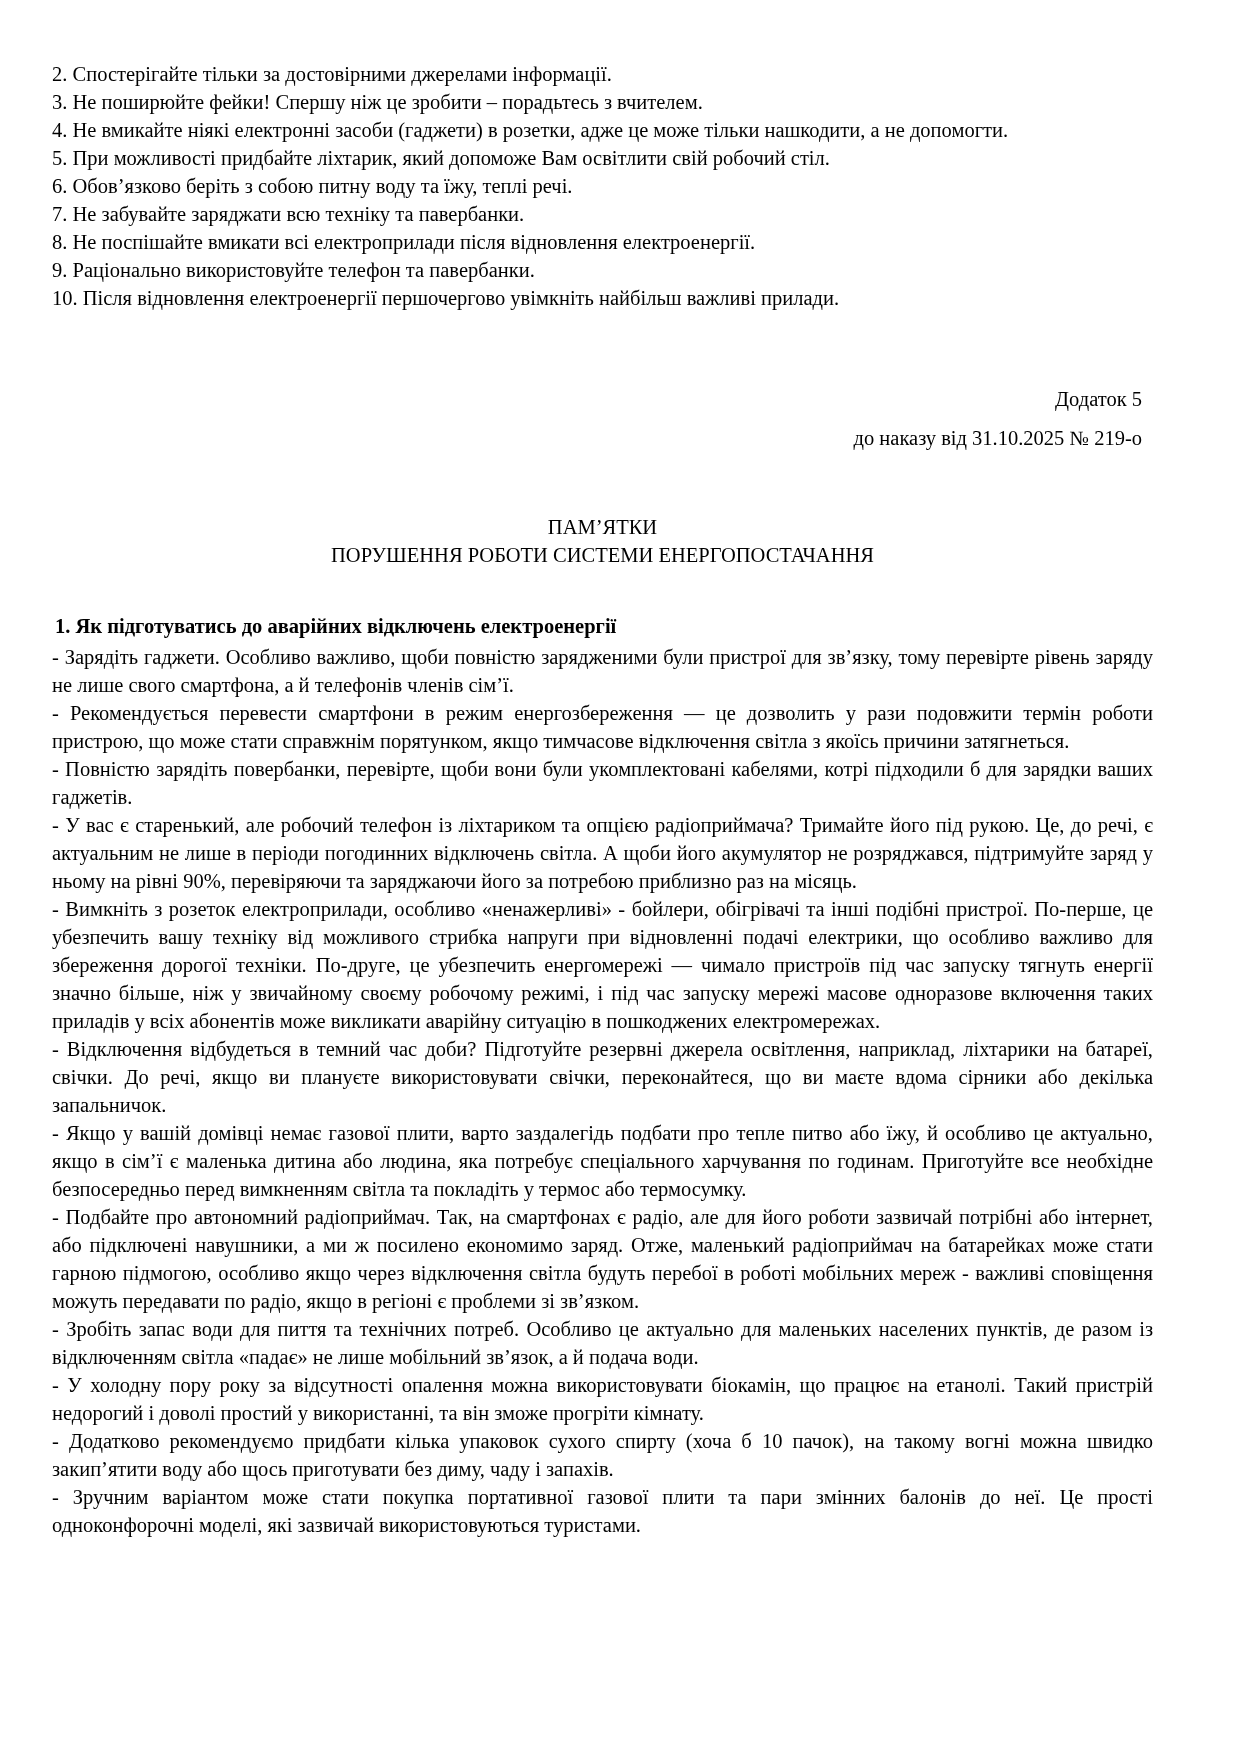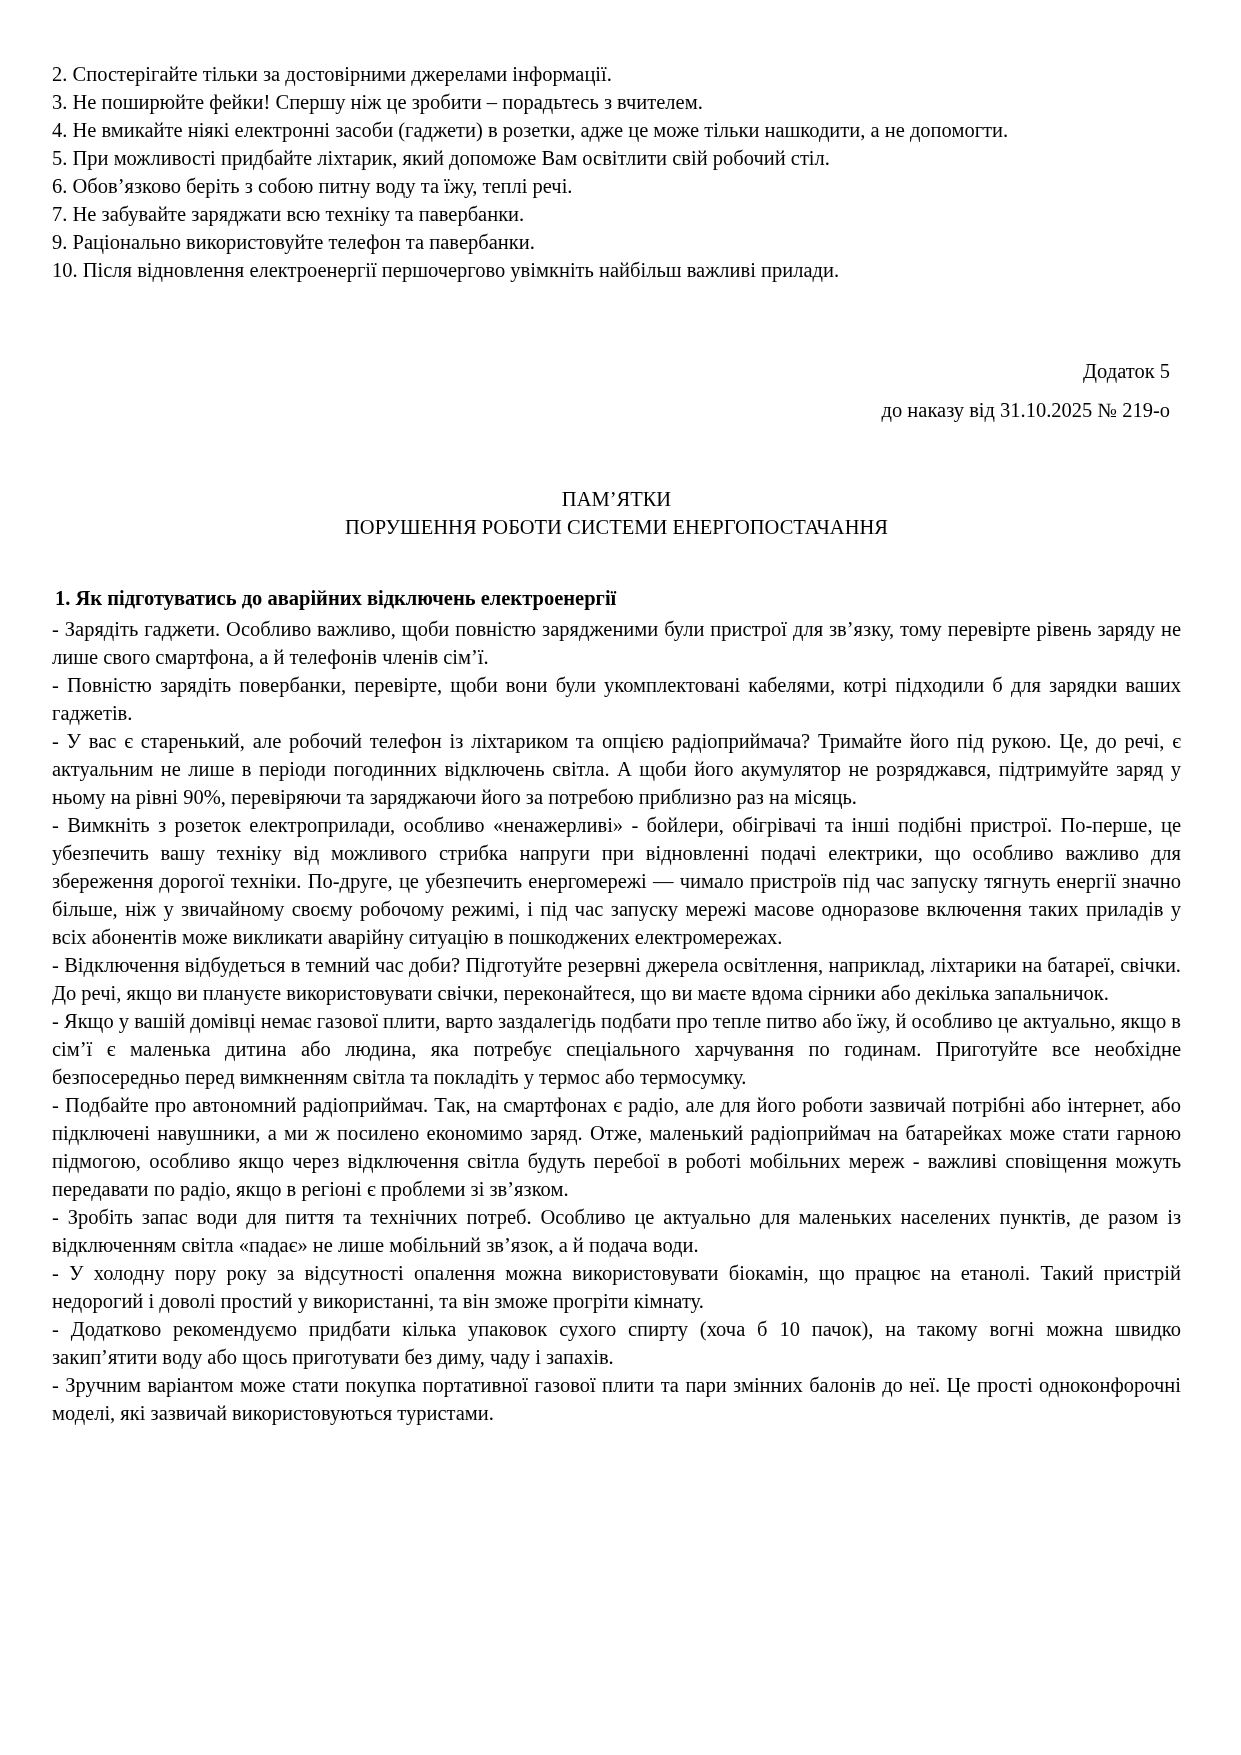--- a/index.html
+++ b/index.html
@@ -6,21 +6,21 @@
     margin: 0;
     padding: 0;
     background: #ffffff;
   }
   .page {
     position: relative;
     width: 1241px;
     height: 1755px;
     background: #ffffff;
     box-sizing: border-box;
-    padding: 60px 60px 40px 52px;
+    padding: 60px 88px 40px 52px;
     font-family: "Liberation Serif", "DejaVu Serif", serif;
     font-size: 20.5px;
     line-height: 28px;
     color: #000000;
     overflow: hidden;
   }
   .toplist p {
     margin: 0;
     text-align: left;
   }
@@ -51,20 +51,21 @@
 
 <div class="page">
 
   <div class="toplist">
     <p>2. Спостерігайте тільки за достовірними джерелами інформації.</p>
     <p>3. Не поширюйте фейки! Спершу ніж це зробити – порадьтесь з вчителем.</p>
     <p>4. Не вмикайте ніякі електронні засоби (гаджети) в розетки, адже це може тільки нашкодити, а не допомогти.</p>
     <p>5. При можливості придбайте ліхтарик, який допоможе Вам освітлити свій робочий стіл.</p>
     <p>6. Обов’язково беріть з собою питну воду та їжу, теплі речі.</p>
     <p>7. Не забувайте заряджати всю техніку та павербанки.</p>
+    <p>8. Не поспішайте вмикати всі електроприлади після відновлення електроенергії.</p>
     <p>9. Раціонально використовуйте телефон та павербанки.</p>
     <p>10. Після відновлення електроенергії першочергово увімкніть найбільш важливі прилади.</p>
   </div>
 
   <div class="spacer-lg"></div>
 
   <div class="annex">
     <p>Додаток 5</p>
     <p>до наказу від 31.10.2025 № 219-о</p>
   </div>
@@ -74,20 +75,21 @@
   <div class="doc-title">
     <p>ПАМ’ЯТКИ</p>
     <p>ПОРУШЕННЯ РОБОТИ СИСТЕМИ ЕНЕРГОПОСТАЧАННЯ</p>
   </div>
 
   <div class="spacer-sm"></div>
 
   <p class="section-heading">1. Як підготуватись до аварійних відключень електроенергії</p>
 
   <p class="para">- Зарядіть гаджети. Особливо важливо, щоби повністю зарядженими були пристрої для зв’язку, тому перевірте рівень заряду не лише свого смартфона, а й телефонів членів сім’ї.</p>
+  <p class="para">- Рекомендується перевести смартфони в режим енергозбереження — це дозволить у рази подовжити термін роботи пристрою, що може стати справжнім порятунком, якщо тимчасове відключення світла з якоїсь причини затягнеться.</p>
   <p class="para">- Повністю зарядіть повербанки, перевірте, щоби вони були укомплектовані кабелями, котрі підходили б для зарядки ваших гаджетів.</p>
   <p class="para">- У вас є старенький, але робочий телефон із ліхтариком та опцією радіоприймача? Тримайте його під рукою. Це, до речі, є актуальним не лише в періоди погодинних відключень світла. А щоби його акумулятор не розряджався, підтримуйте заряд у ньому на рівні 90%, перевіряючи та заряджаючи його за потребою приблизно раз на місяць.</p>
   <p class="para">- Вимкніть з розеток електроприлади, особливо «ненажерливі» - бойлери, обігрівачі та інші подібні пристрої. По-перше, це убезпечить вашу техніку від можливого стрибка напруги при відновленні подачі електрики, що особливо важливо для збереження дорогої техніки. По-друге, це убезпечить енергомережі — чимало пристроїв під час запуску тягнуть енергії значно більше, ніж у звичайному своєму робочому режимі, і під час запуску мережі масове одноразове включення таких приладів у всіх абонентів може викликати аварійну ситуацію в пошкоджених електромережах.</p>
   <p class="para">- Відключення відбудеться в темний час доби? Підготуйте резервні джерела освітлення, наприклад, ліхтарики на батареї, свічки. До речі, якщо ви плануєте використовувати свічки, переконайтеся, що ви маєте вдома сірники або декілька запальничок.</p>
   <p class="para">- Якщо у вашій домівці немає газової плити, варто заздалегідь подбати про тепле питво або їжу, й особливо це актуально, якщо в сім’ї є маленька дитина або людина, яка потребує спеціального харчування по годинам. Приготуйте все необхідне безпосередньо перед вимкненням світла та покладіть у термос або термосумку.</p>
   <p class="para">- Подбайте про автономний радіоприймач. Так, на смартфонах є радіо, але для його роботи зазвичай потрібні або інтернет, або підключені навушники, а ми ж посилено економимо заряд. Отже, маленький радіоприймач на батарейках може стати гарною підмогою, особливо якщо через відключення світла будуть перебої в роботі мобільних мереж - важливі сповіщення можуть передавати по радіо, якщо в регіоні є проблеми зі зв’язком.</p>
   <p class="para">- Зробіть запас води для пиття та технічних потреб. Особливо це актуально для маленьких населених пунктів, де разом із відключенням світла «падає» не лише мобільний зв’язок, а й подача води.</p>
   <p class="para">- У холодну пору року за відсутності опалення можна використовувати біокамін, що працює на етанолі. Такий пристрій недорогий і доволі простий у використанні, та він зможе прогріти кімнату.</p>
   <p class="para">- Додатково рекомендуємо придбати кілька упаковок сухого спирту (хоча б 10 пачок), на такому вогні можна швидко закип’ятити воду або щось приготувати без диму, чаду і запахів.</p>
   <p class="para">- Зручним варіантом може стати покупка портативної газової плити та пари змінних балонів до неї. Це прості одноконфорочні моделі, які зазвичай використовуються туристами.</p>

